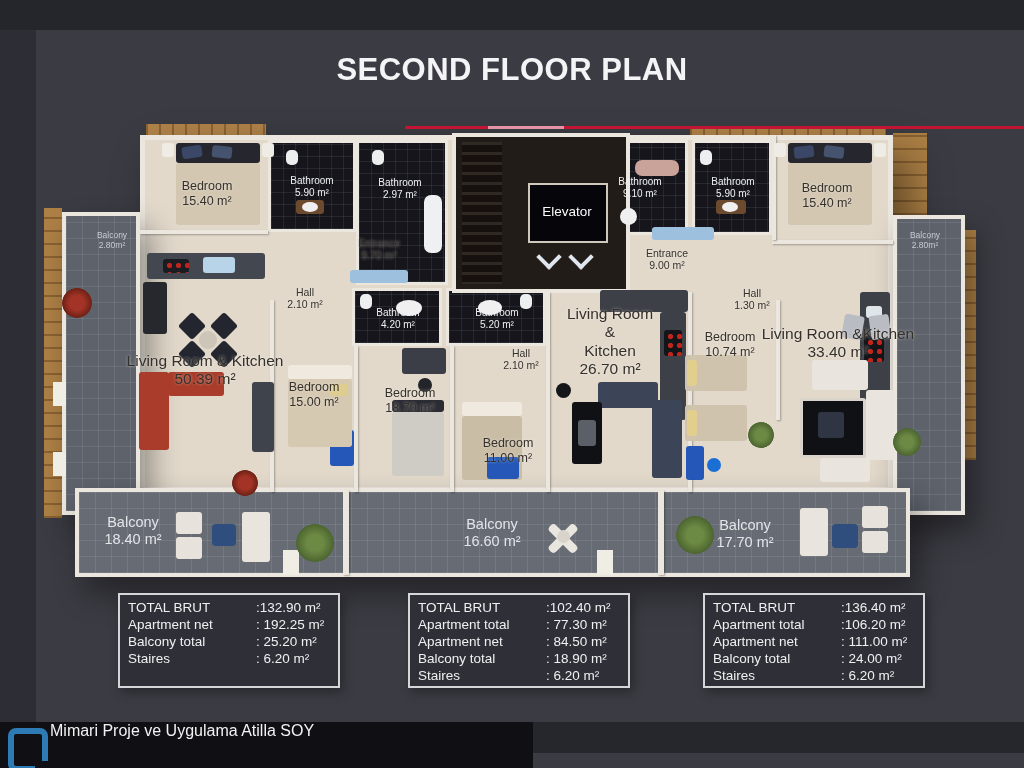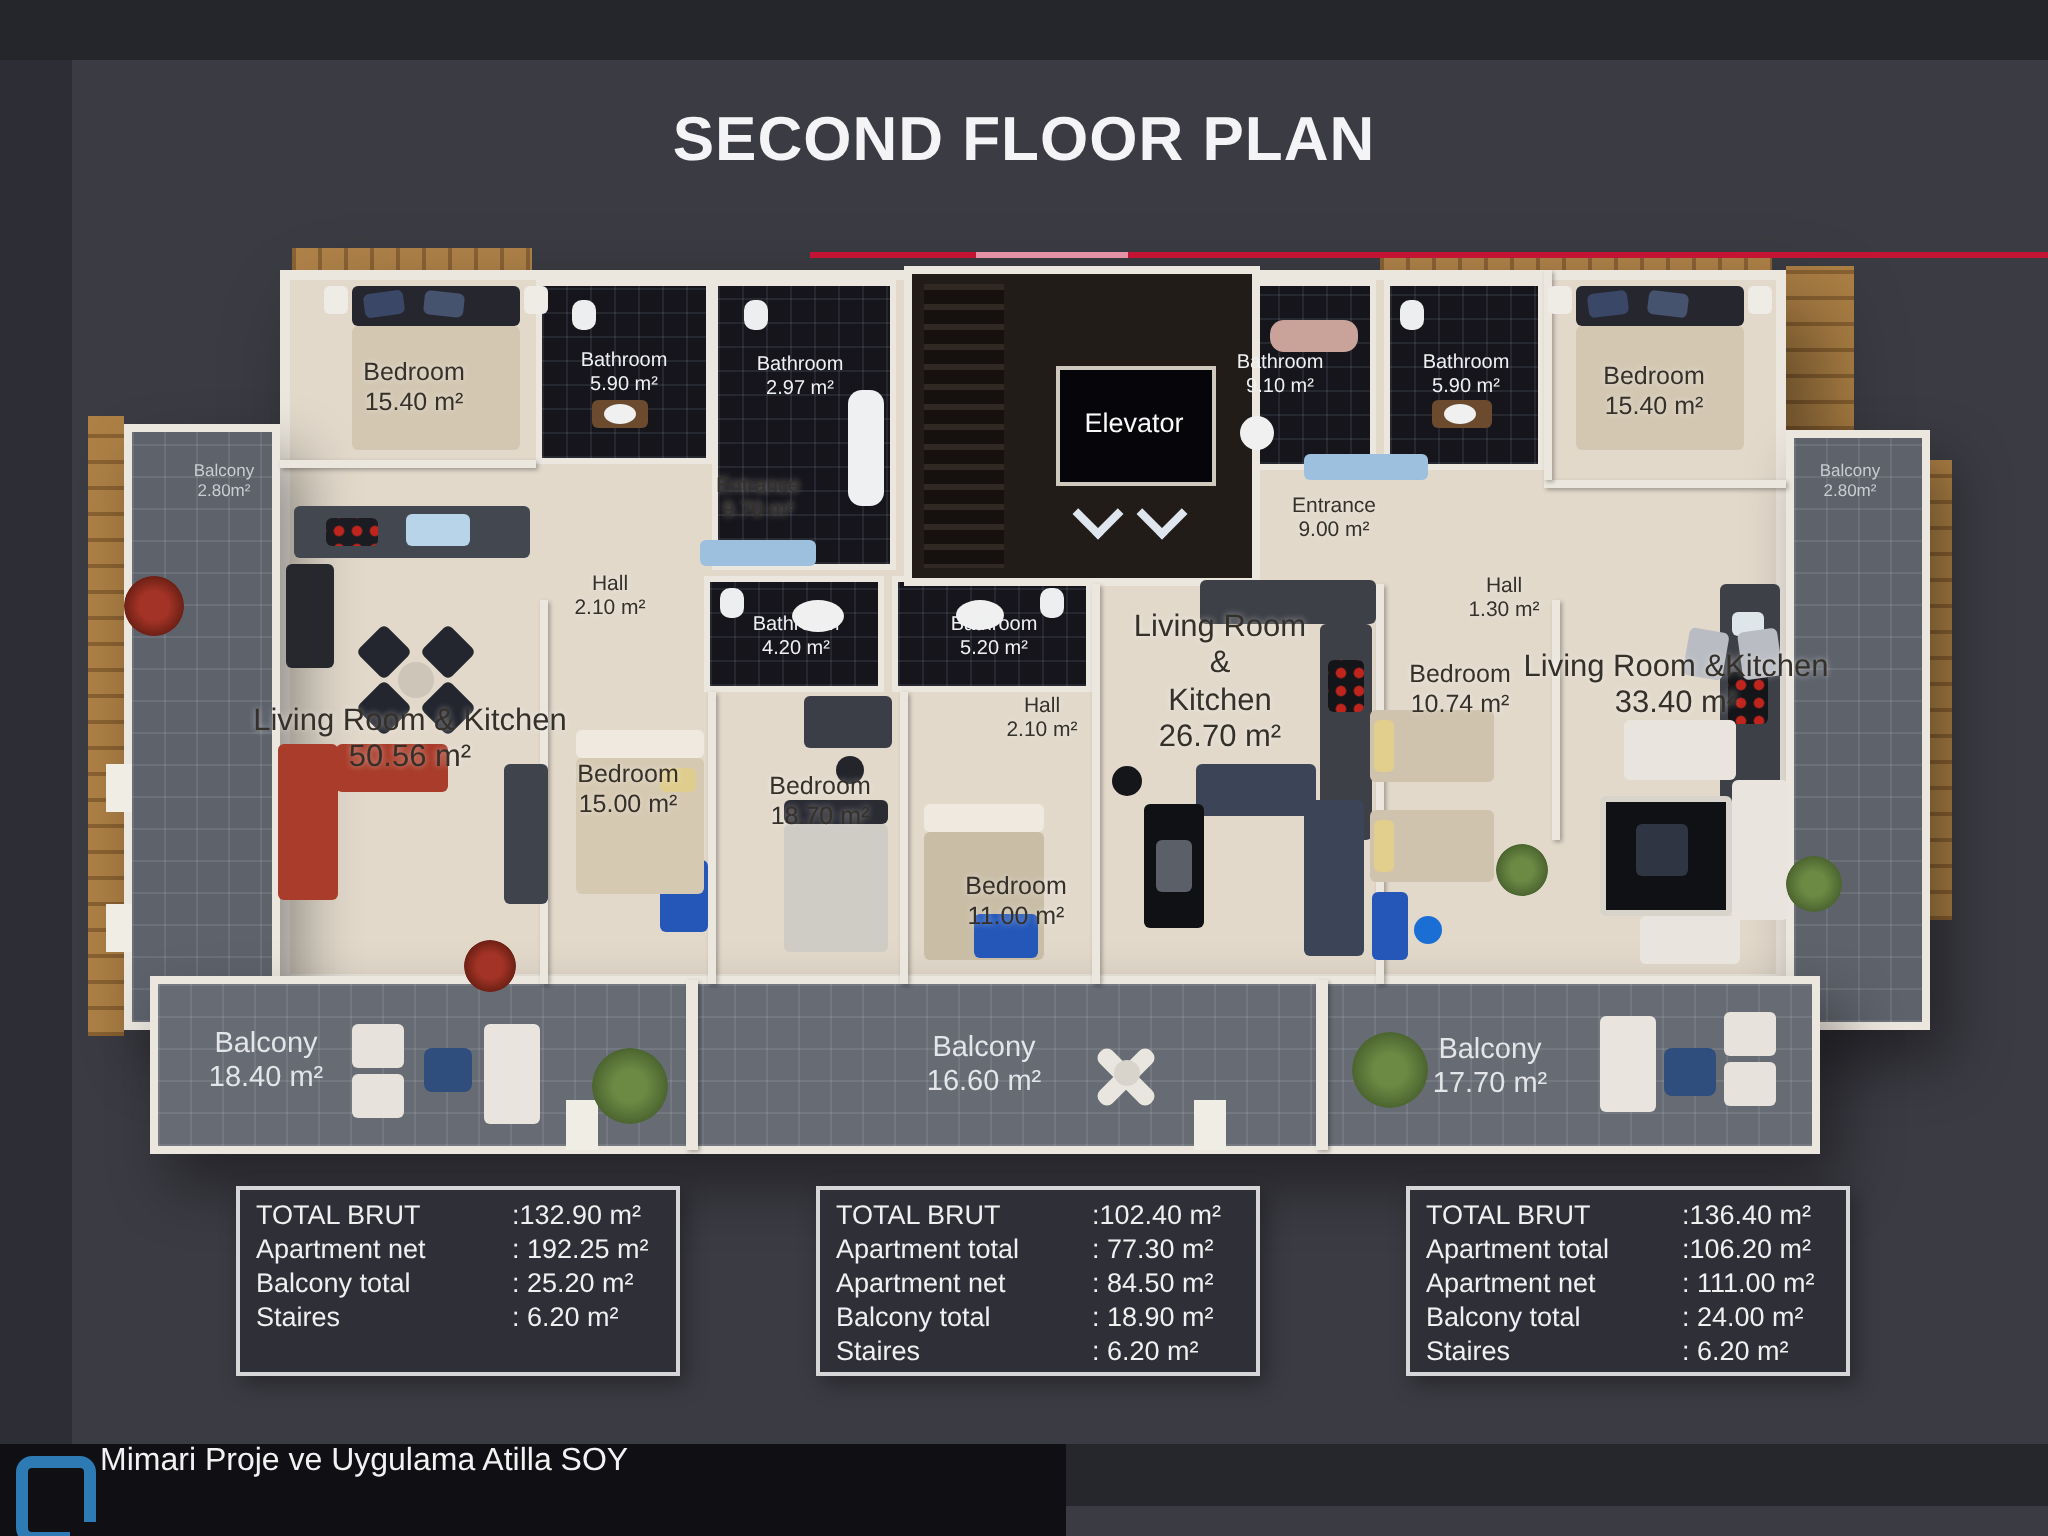--- a/index.html
+++ b/index.html
@@ -234,21 +234,21 @@
       <div class="room-label sm-dark" style="left: 305px; top: 286px;">
         <div>Hall</div>
         <div class="area">2.10 m²</div>
       </div>
       <div class="room-label sm-light" style="left: 398px; top: 307px;">
         <div>Bathroom</div>
         <div class="area">4.20 m²</div>
       </div>
       <div class="room-label lg-dark" style="left: 205px; top: 352px;">
         <div>Living Room &amp; Kitchen</div>
-        <div class="area">50.56 m²</div>
+        <div class="area">50.39 m²</div>
       </div>
       <div class="room-label md-dark" style="left: 314px; top: 380px;">
         <div>Bedroom</div>
         <div class="area">15.00 m²</div>
       </div>
       <div class="room-label md-dark" style="left: 410px; top: 386px;">
         <div>Bedroom</div>
         <div class="area">18.70 m²</div>
       </div>
       <div class="room-label sm-light" style="left: 497px; top: 307px;">

